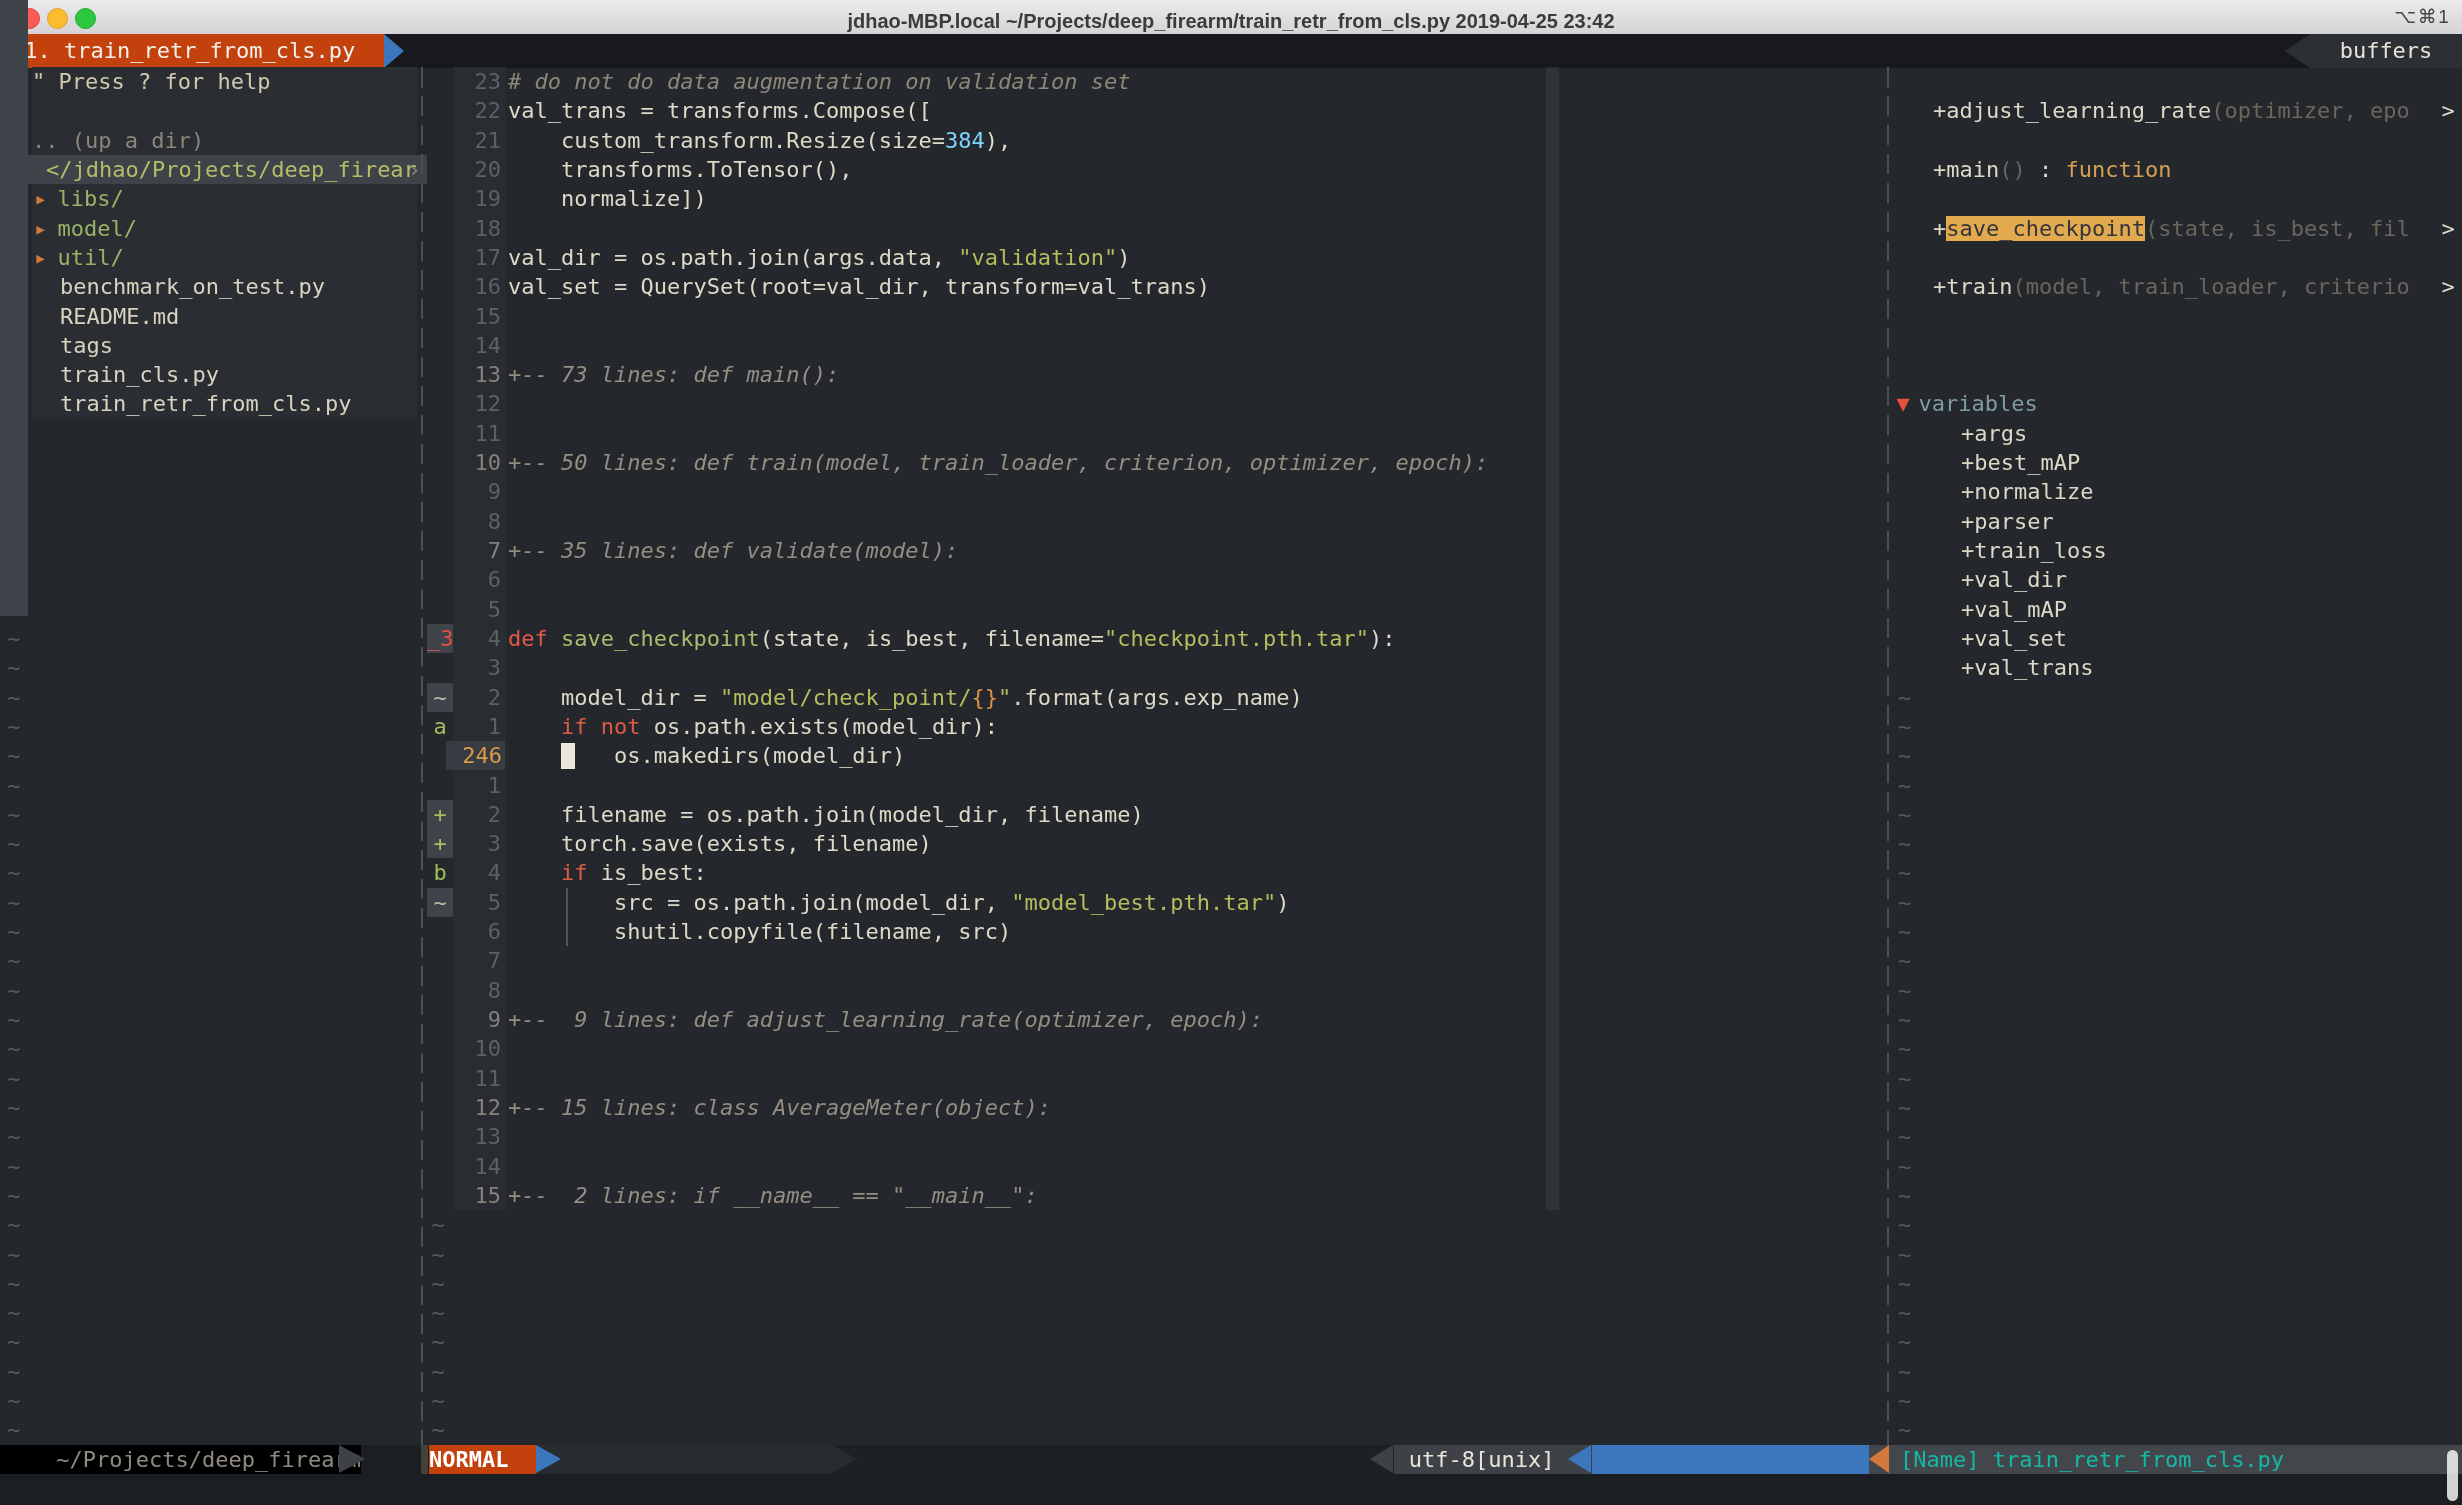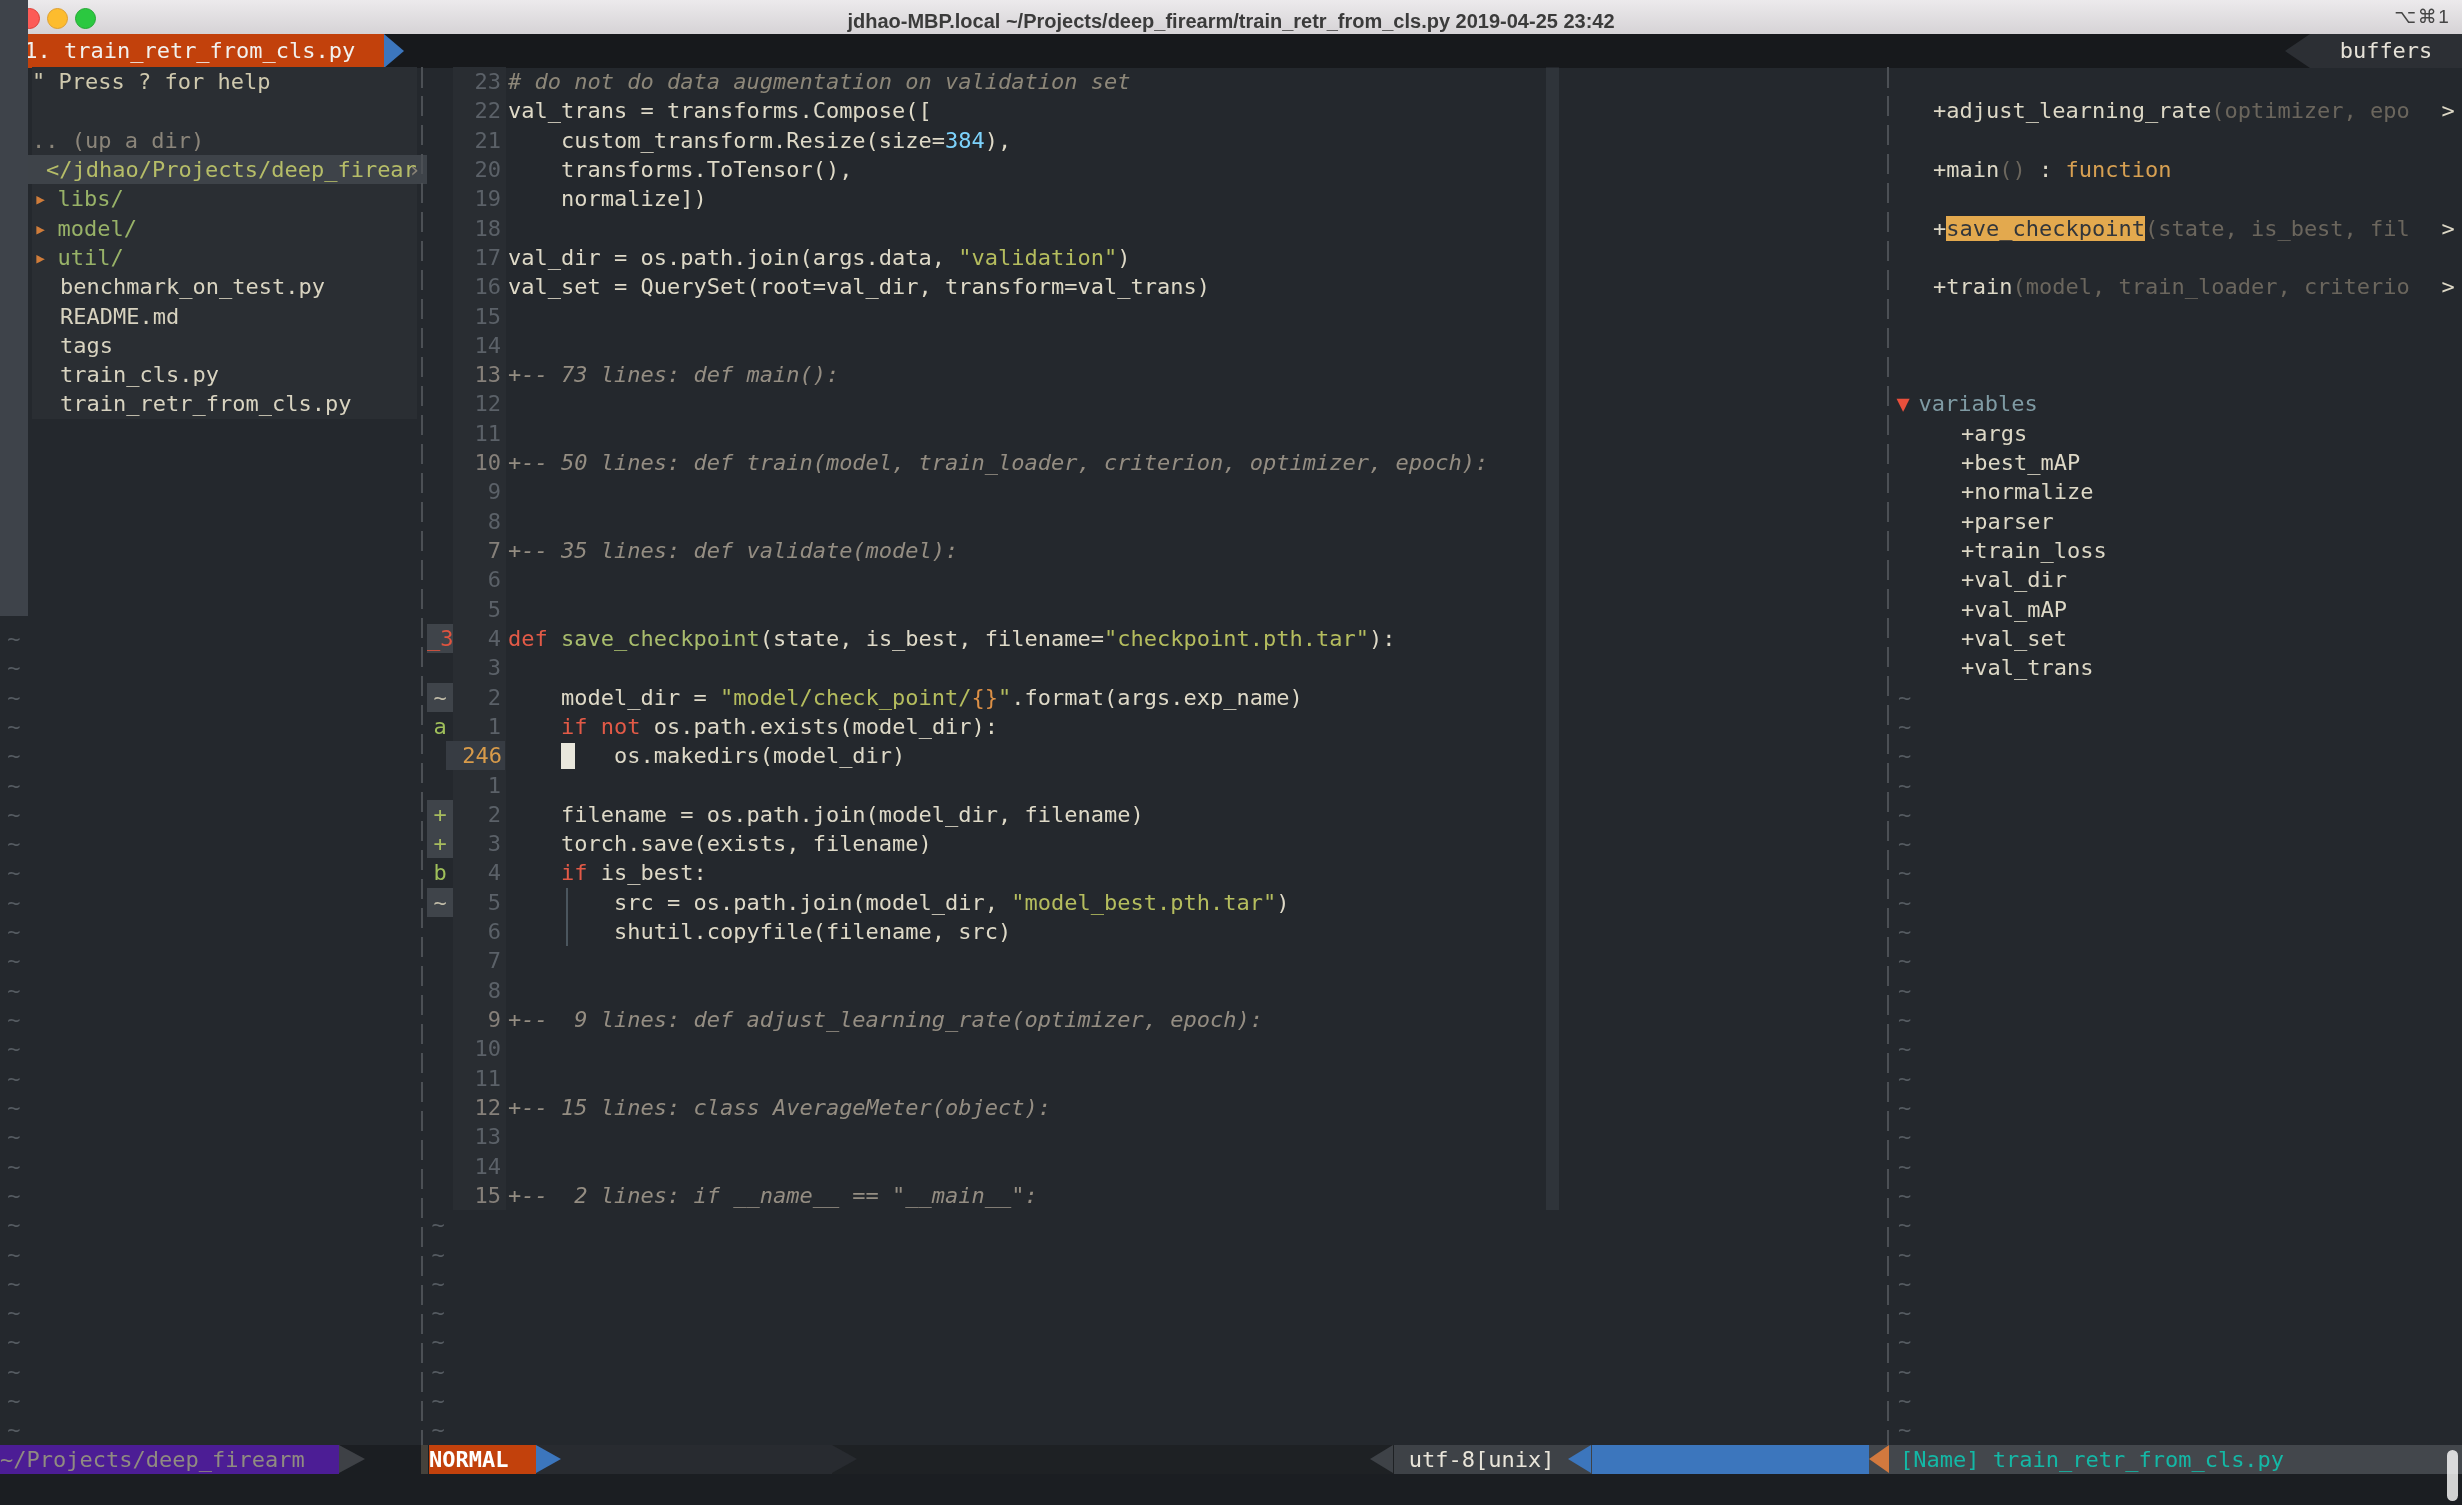--- a/index.html
+++ b/index.html
@@ -71,21 +71,21 @@
   .g-head{padding-left:1.5px;}
   .g-tri{color:#e8503c;}
   .g-hdr{color:#7f9ba4;padding-left:8.8px;}
   .g-var{padding-left:66px;color:#ddd8c6;}
   #tagbar .tilde{padding-left:2.9px;}
   
   #statusline{position:absolute;left:0;top:1445px;width:2462px;height:29px;background:#1b1e22;font-size:22px;line-height:29px;}
   .seg{position:absolute;top:0;height:29px;white-space:pre;}
   .arrR{position:absolute;top:0;width:0;height:0;border-top:14.7px solid transparent;border-bottom:14.7px solid transparent;}
   .arrL{position:absolute;top:0;width:0;height:0;border-top:14.7px solid transparent;border-bottom:14.7px solid transparent;}
-  #sl-tree{left:0;width:339px;background:#4c1d95;color:#908b81;}
+  #sl-tree{left:0;width:339px;background:#000000;color:#908b81;padding-left:22px;text-align:right;}
   #sl-tree-arrow{left:339px;border-left:26px solid #3e4146;}
   #sl-thin{position:absolute;left:421px;top:0;width:7.3px;height:29px;background:#45423c;}
   #sl-mode{left:429px;width:107px;background:#c2410c;color:#fff;font-weight:bold;text-align:left;}
   #sl-mode-arrow{left:536px;border-left:25px solid #3c76bd;z-index:2;}
   #sl-hunks{left:536px;width:295px;background:#282b30;color:#eceae2;padding-left:26px;}
   #sl-hunks-arrow{left:832px;border-left:25px solid #282b30;z-index:2;}
   #sl-file{left:832px;width:760px;background:#1e2124;color:#8b939e;}
   #sl-file .fname{position:absolute;left:28px;}
   #sl-file .ftype{position:absolute;right:228px;}
   #sl-utf-arrow{left:1370px;border-right:23.5px solid #3e4247;z-index:2;}

